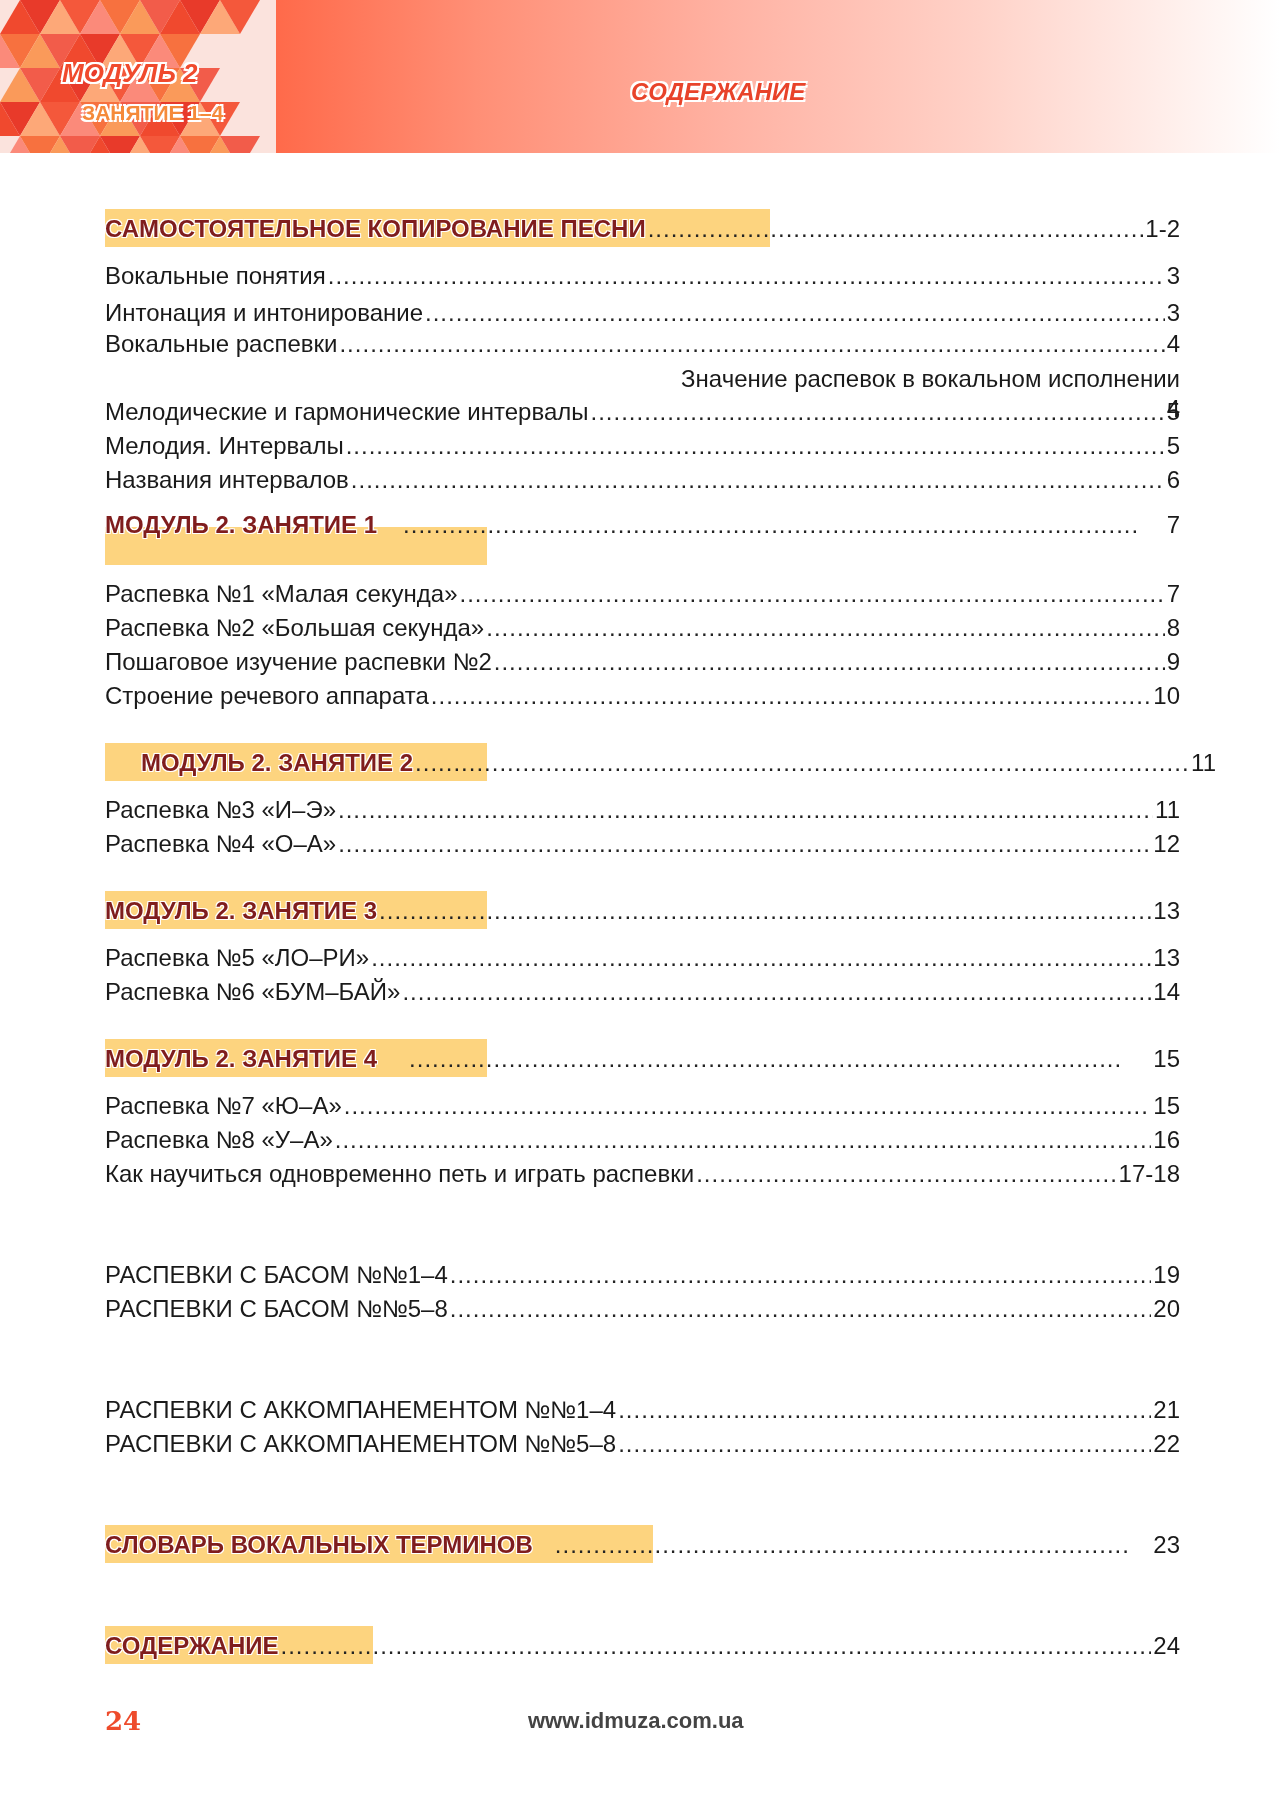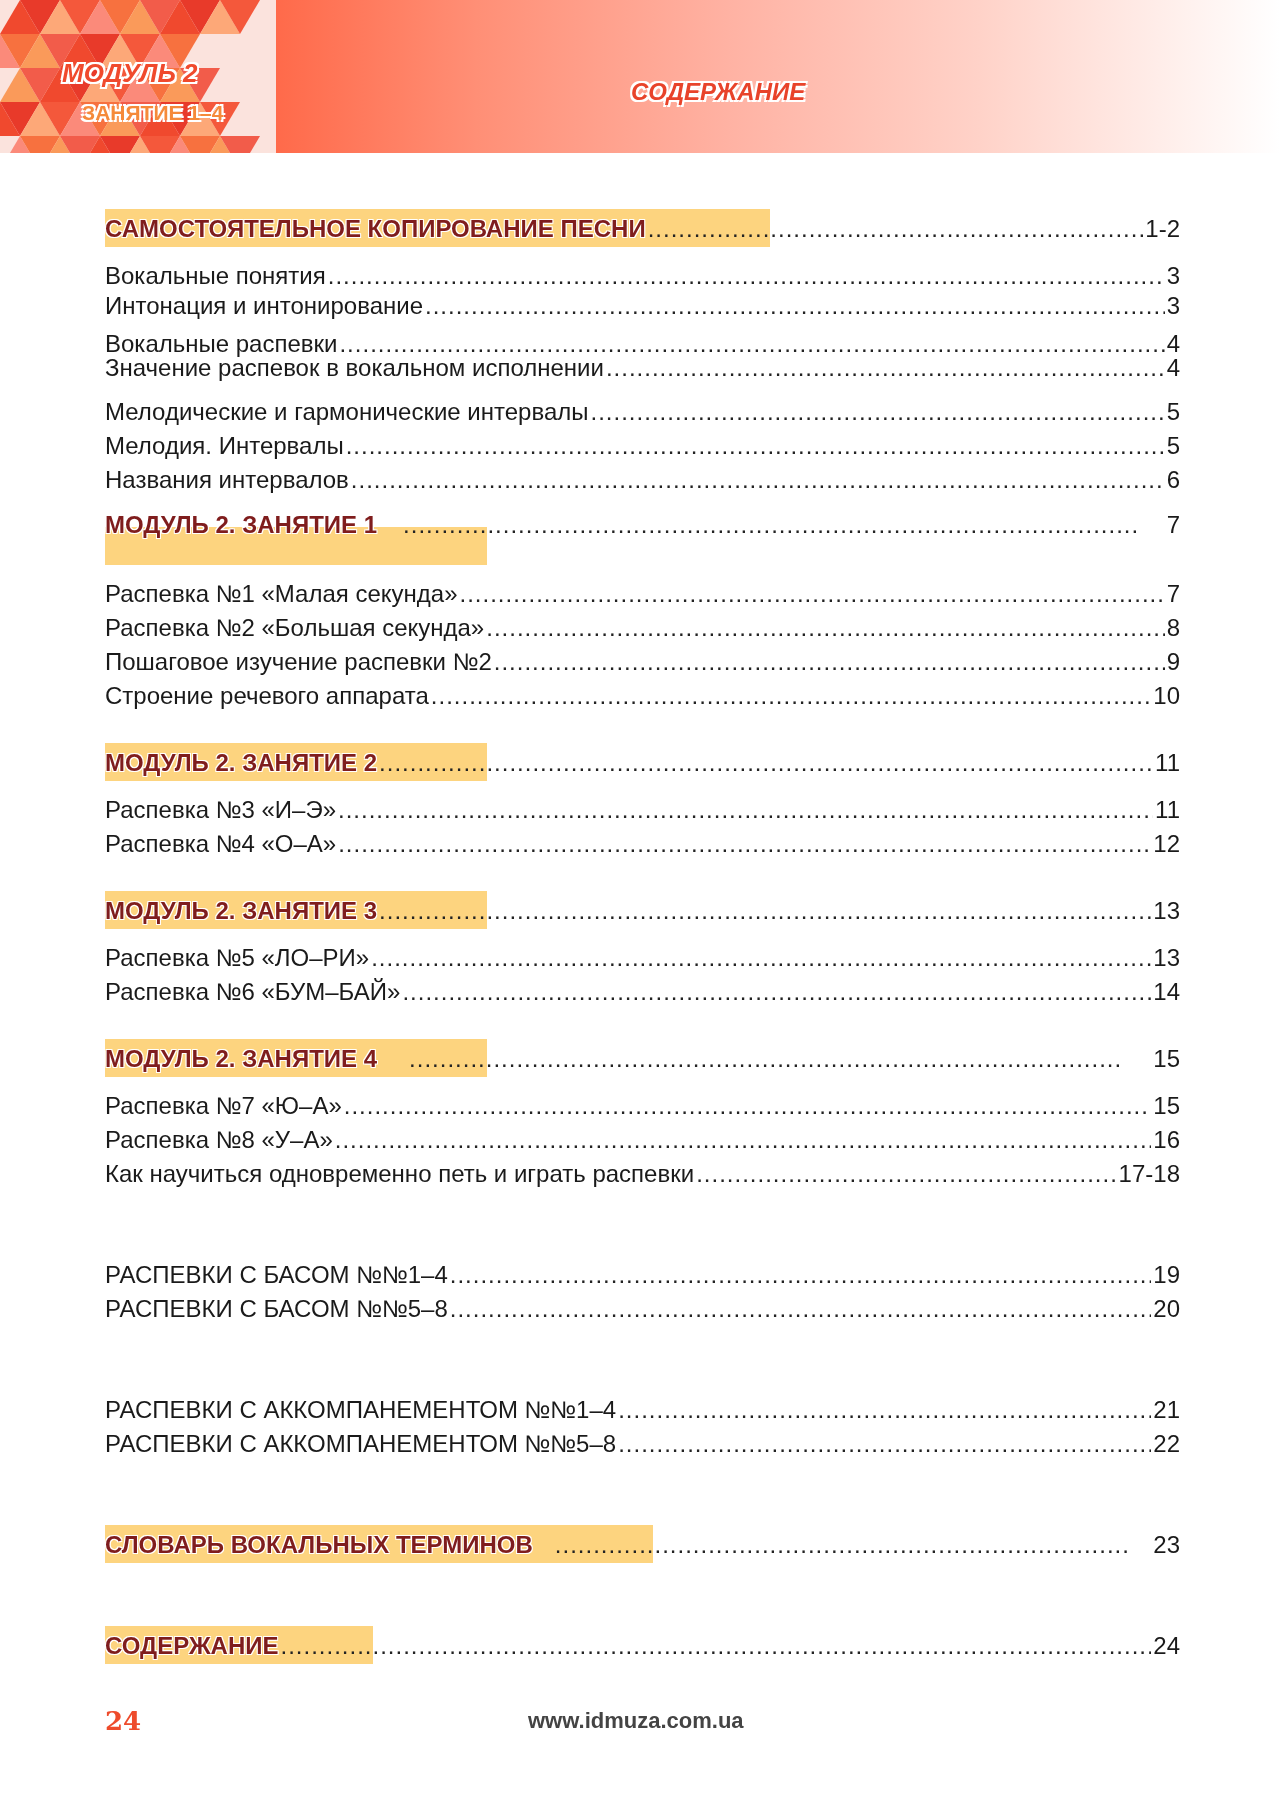--- a/index.html
+++ b/index.html
@@ -99,31 +99,31 @@
     <div class="row sec" style="top: 212px;">
       <span class="t">САМОСТОЯТЕЛЬНОЕ КОПИРОВАНИЕ ПЕСНИ</span>
       <span class="dots"></span>
       <span class="p">1-2</span>
     </div>
     <div class="row" style="top: 259px;">
       <span class="t">Вокальные понятия</span>
       <span class="dots"></span>
       <span class="p">3</span>
     </div>
-    <div class="row" style="top: 289px;">
+    <div class="row" style="top: 296px;">
       <span class="t">Интонация и интонирование</span>
       <span class="dots"></span>
       <span class="p">3</span>
     </div>
     <div class="row" style="top: 327px;">
       <span class="t">Вокальные распевки</span>
       <span class="dots"></span>
       <span class="p">4</span>
     </div>
-    <div class="row" style="top: 351px;">
+    <div class="row" style="top: 364px; flex-direction: column;">
       <span class="t">Значение распевок в вокальном исполнении</span>
       <span class="dots"></span>
       <span class="p">4</span>
     </div>
     <div class="row" style="top: 395px;">
       <span class="t">Мелодические и гармонические интервалы</span>
       <span class="dots"></span>
       <span class="p">5</span>
     </div>
     <div class="row" style="top: 429px;">
@@ -156,21 +156,21 @@
       <span class="t">Пошаговое изучение распевки №2</span>
       <span class="dots"></span>
       <span class="p">9</span>
     </div>
     <div class="row" style="top: 679px;">
       <span class="t">Строение речевого аппарата</span>
       <span class="dots"></span>
       <span class="p">10</span>
     </div>
     <div class="hl" style="top: 743px; width: 382px;"></div>
-    <div class="row sec" style="top: 746px;">
+    <div class="row sec" style="top: 746px; padding-left: 36px;">
       <span class="t">МОДУЛЬ 2. ЗАНЯТИЕ 2</span>
       <span class="dots"></span>
       <span class="p">11</span>
     </div>
     <div class="row" style="top: 793px;">
       <span class="t">Распевка №3 «И–Э»</span>
       <span class="dots"></span>
       <span class="p">11</span>
     </div>
     <div class="row" style="top: 827px;">

